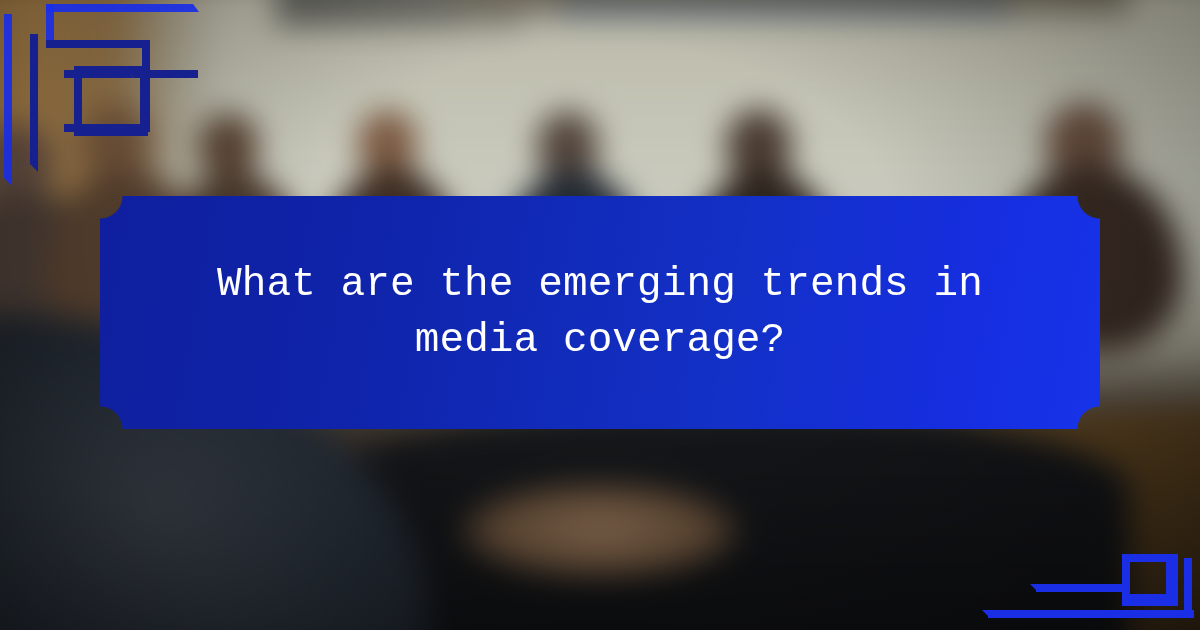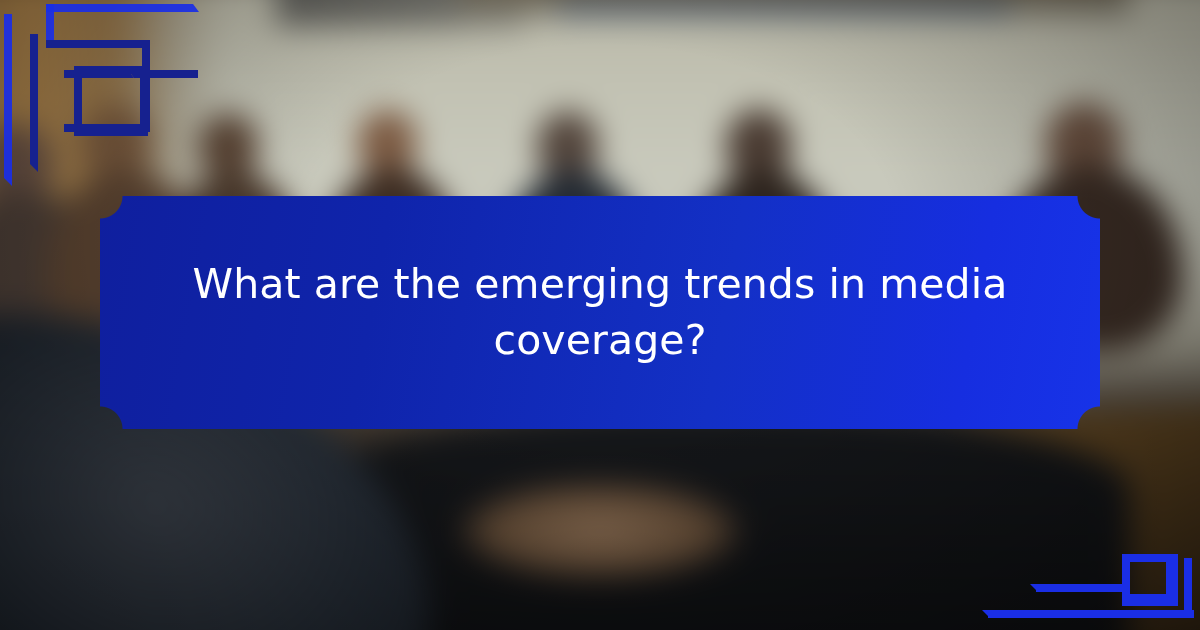--- a/index.html
+++ b/index.html
@@ -122,20 +122,21 @@
   .corner-tl { left: 0; top: 0; }
   .corner-br { right: 0; bottom: 0; }
 
   
   .plate-wrap {
     position: absolute;
     left: 100px;
     top: 196px;
     width: 1000px;
     height: 233px;
+    font-family: Liberation Mono, monospace;
   }
   .plate {
     position: absolute;
     inset: 0;
     background: linear-gradient(100deg, #0f1f9e 0%, #0f24ab 28%, #1330c6 62%, #162ee0 86%, #1733e8 100%);
     
     -webkit-mask-image:
       radial-gradient(circle 22px at 0 0, transparent 22px, #000 23px),
       radial-gradient(circle 22px at 100% 0, transparent 22px, #000 23px),
       radial-gradient(circle 22px at 0 100%, transparent 22px, #000 23px),

